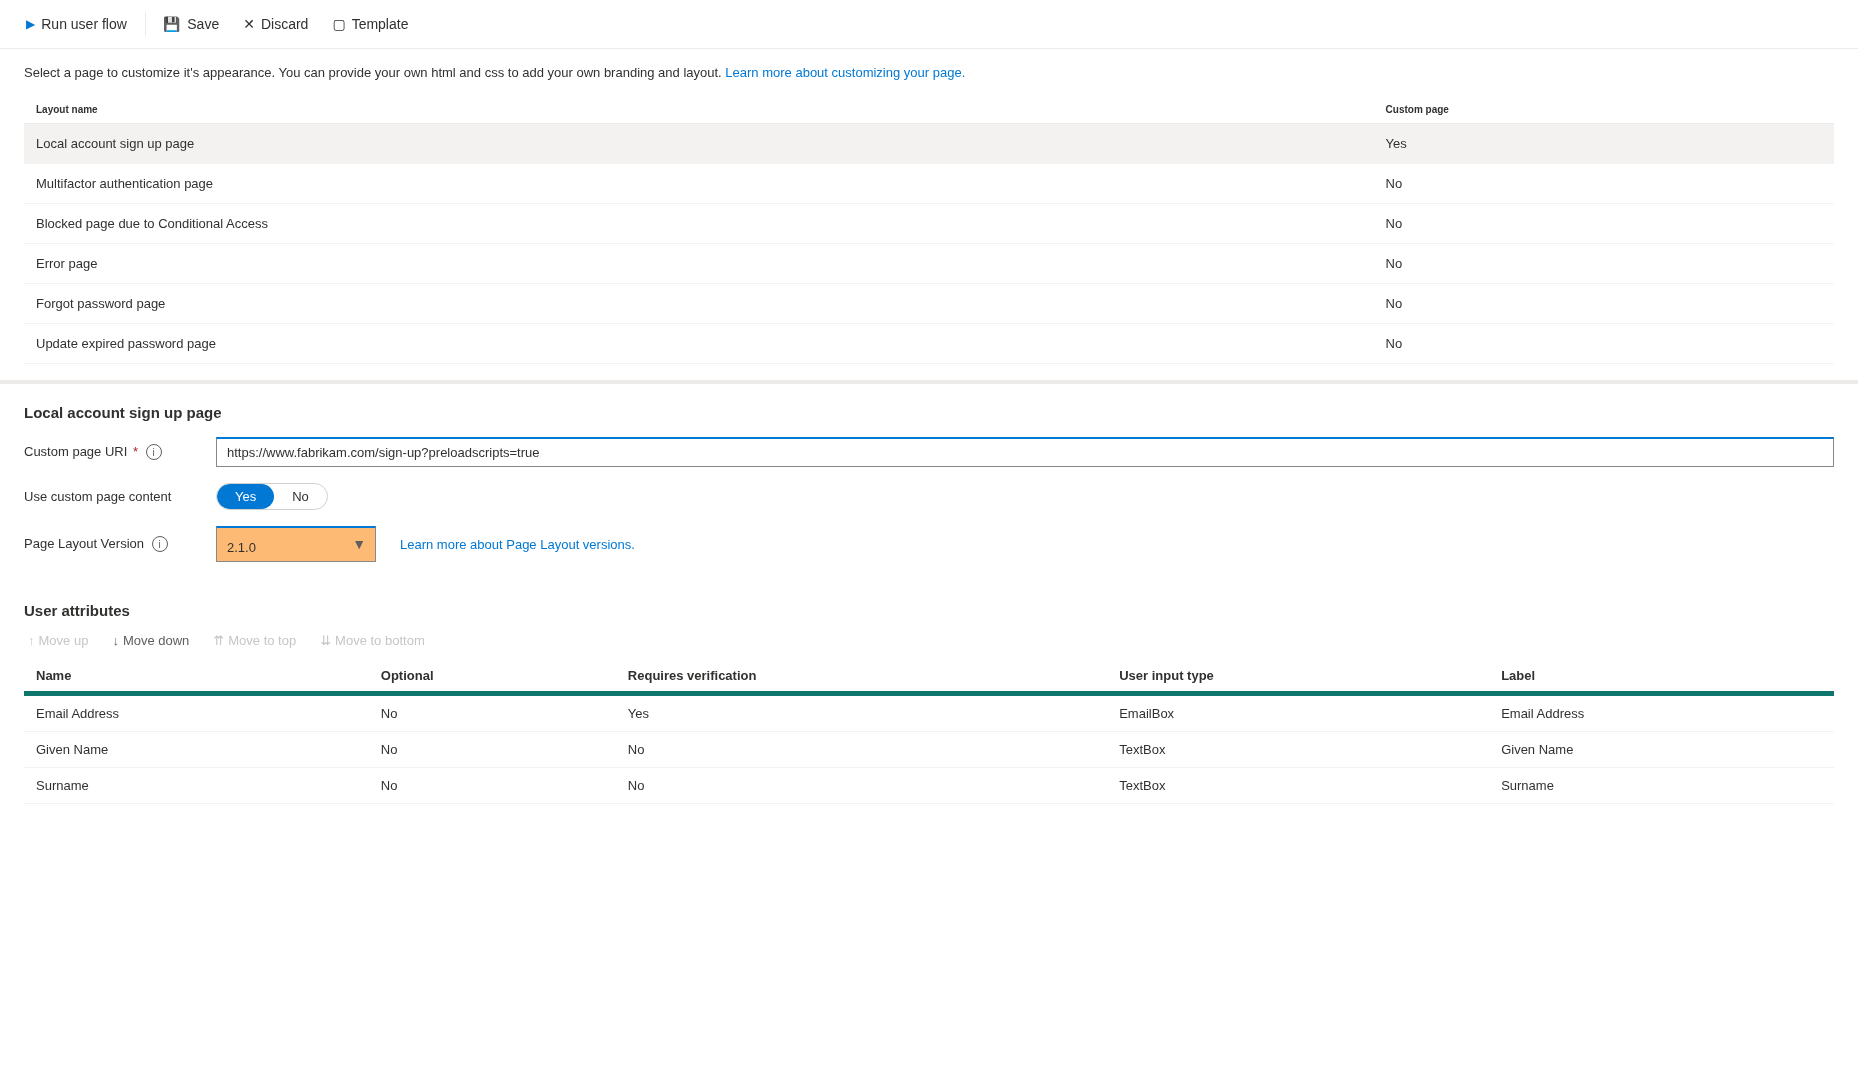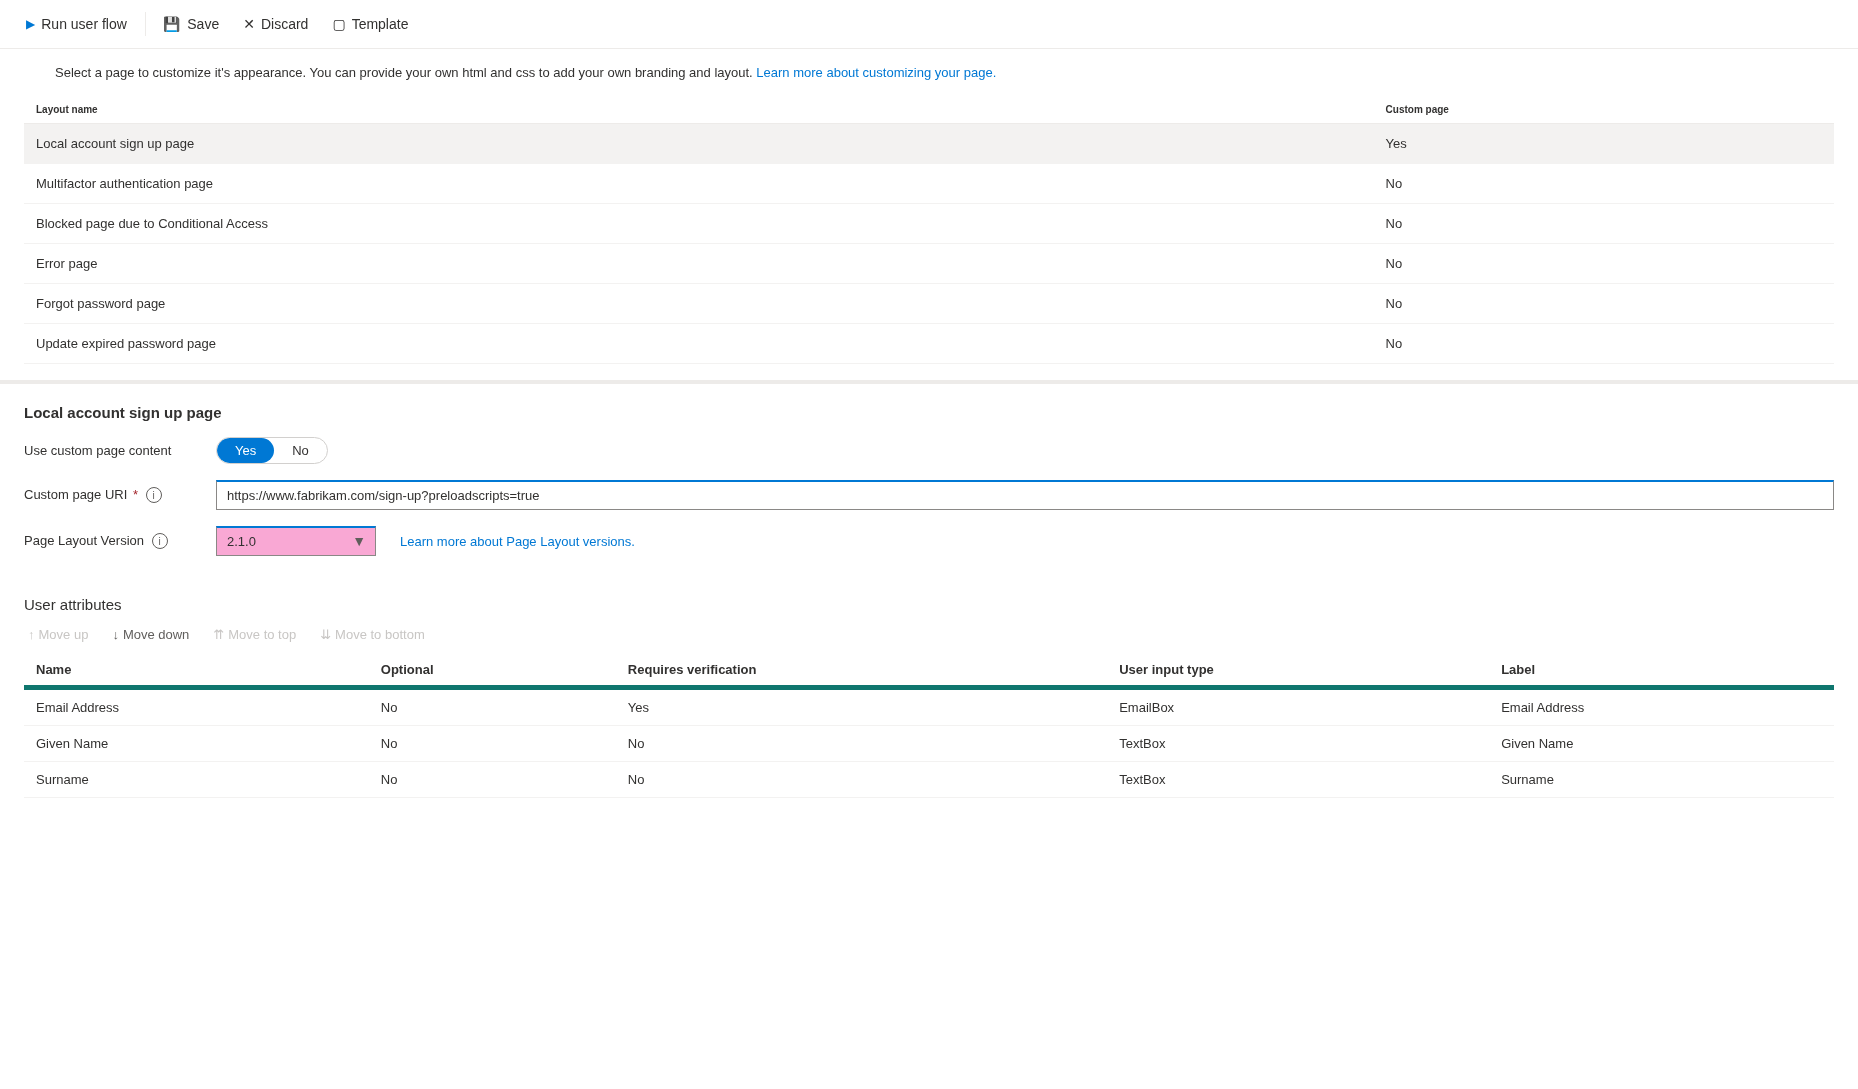--- a/index.html
+++ b/index.html
@@ -32,21 +32,20 @@
     }
     .icon-play { color: #0078d4; font-size: 12px; }
 
     
     .content { padding: 16px 24px; }
 
     .description {
       margin-bottom: 16px;
       color: #323130;
       font-size: 13px;
-      margin-left: 31px;
     }
     .description a { color: #0078d4; text-decoration: none; }
 
     
     .layout-table {
       width: 100%;
       border-collapse: collapse;
       margin-bottom: 0;
     }
     .layout-table th {
@@ -148,26 +147,26 @@
       flex: 1;
     }
 
     
     .select-wrapper {
       position: relative;
       display: inline-block;
     }
     .select-input {
       appearance: none;
-      padding: 6px 32px 6px 10px;
+      padding: 12px 32px 6px 10px;
       border: 1px solid #8a8886;
       border-top: 2px solid #0078d4;
       font-size: 13px;
       color: #323130;
-      background: #f9a8d4;
+      background: #fdba74;
       cursor: pointer;
       outline: none;
       min-width: 160px;
     }
     .select-arrow {
       position: absolute;
       right: 10px;
       top: 50%;
       transform: translateY(-50%);
       pointer-events: none;
@@ -176,21 +175,21 @@
     .learn-link {
       color: #0078d4;
       text-decoration: none;
       font-size: 13px;
       margin-left: 12px;
     }
 
     
     .attributes-title {
       font-size: 15px;
-      font-weight: 400;
+      font-weight: 700;
       margin-bottom: 12px;
       color: #323130;
       margin-top: 40px;
     }
     .move-toolbar {
       display: flex;
       align-items: center;
       gap: 16px;
       margin-bottom: 10px;
     }
@@ -294,35 +293,35 @@
 
 </div>
 
 <hr class="section-divider">
 
 <div class="detail-section">
 
   <div class="detail-title">Local account sign up page</div>
 
   <div class="form-row">
-    <span class="form-label">Use custom page content</span>
-    <div class="toggle-group">
-      <button class="toggle-btn active">Yes</button>
-      <button class="toggle-btn">No</button>
-    </div>
-  </div>
-
-  <div class="form-row">
     <span class="form-label">
       <span>Custom page URI</span>
       <span class="required-star">*</span>
       <span class="info-icon">i</span>
     </span>
     <div class="input-wrapper">
       <input type="text" class="text-input" value="https://www.fabrikam.com/sign-up?preloadscripts=true" style="">
+    </div>
+  </div>
+
+  <div class="form-row">
+    <span class="form-label">Use custom page content</span>
+    <div class="toggle-group">
+      <button class="toggle-btn active">Yes</button>
+      <button class="toggle-btn">No</button>
     </div>
   </div>
 
   <div class="form-row">
     <span class="form-label">
       <span>Page Layout Version</span>
       <span class="info-icon">i</span>
     </span>
     <div class="select-wrapper">
       <select class="select-input">

